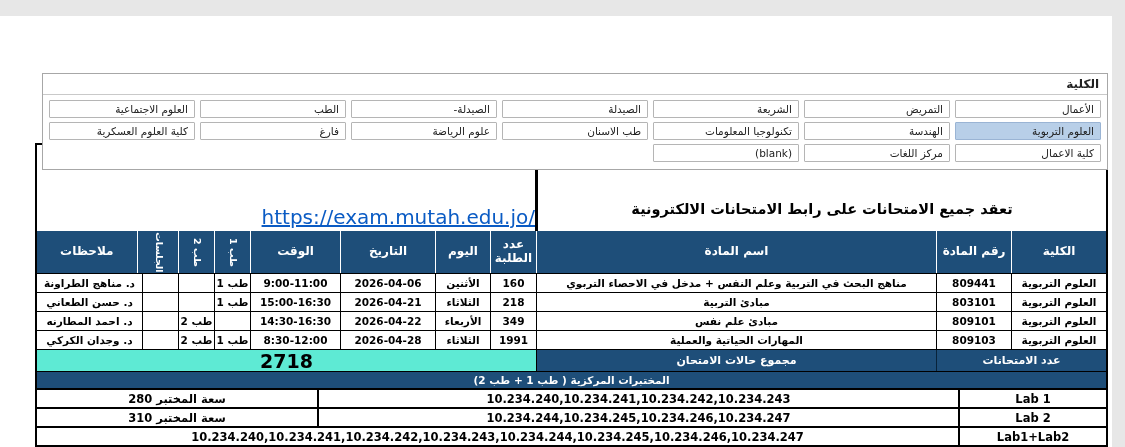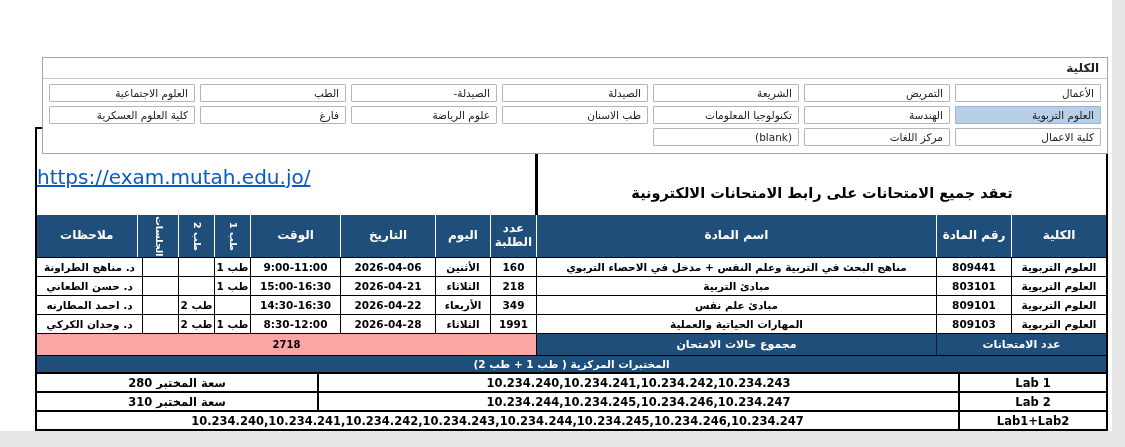--- a/index.html
+++ b/index.html
@@ -1,21 +1,21 @@
 <!DOCTYPE html>
 <html lang="ar"><head>
 <meta charset="utf-8">
 <style>
   html,body{margin:0;padding:0;}
   body{
     width:1125px;height:447px;position:relative;overflow:hidden;
     background:#e7e7e7;
     font-family:"DejaVu Sans",sans-serif;
   }
-  .sheet{position:absolute;left:0;top:0;width:1112px;height:431px;background:#ffffff;}
+  .sheet{position:absolute;left:0;top:16px;width:1112px;height:431px;background:#ffffff;}
 
   
   .slicer{
     position:absolute;left:42px;top:57px;width:1066px;height:97px;
     background:#fff;border:1px solid #a7a7a7;z-index:5;box-sizing:border-box;
     direction:rtl;
   }
   .slicer-head{
     height:20px;line-height:20px;padding:0 8px;font-size:12px;font-weight:bold;color:#222;
     border-bottom:1px solid #c9c9c9;text-align:right;
@@ -38,21 +38,21 @@
     border:2px solid #000;box-sizing:border-box;z-index:1;direction:rtl;color:#000;
   }
   .band{display:flex;direction:rtl;}
   .title-band{height:86px;}
   .title-cell{
     flex:0 0 571px;border-left:3px solid #000000;box-sizing:border-box;
     display:flex;align-items:flex-end;justify-content:center;padding-bottom:14px;
     font-size:14.5px;font-weight:bold;
   }
   .link-cell{
-    flex:1;display:flex;align-items:flex-end;justify-content:flex-end;padding-bottom:26px;
+    flex:1;display:flex;align-items:flex-end;justify-content:flex-start;padding-bottom:2px;
   }
   .link-cell a{color:#0a5bc4;font-size:20px;text-decoration:underline;direction:ltr;}
 
   .hdr-row{display:flex;direction:rtl;background:#1e4e79;color:#fff;height:42px;border-bottom:1px solid #000;}
   .hdr-row > div{
     box-sizing:border-box;border-left:1px solid #fff;
     display:flex;align-items:center;justify-content:center;text-align:center;
     font-weight:bold;font-size:12px;line-height:1.15;
   }
   .hdr-row > div:last-child{border-left:none;}
@@ -74,21 +74,21 @@
   .c-date{flex:0 0 95px;}
   .c-time{flex:0 0 90px;}
   .c-t1,.c-t2,.c-sess{flex:0 0 36px;}
   .c-notes{flex:1;}
   .ltr{direction:ltr;}
 
   .totals-row{display:flex;direction:rtl;height:21px;border-bottom:1px solid #000;}
   .totals-row > div{box-sizing:border-box;display:flex;align-items:center;justify-content:center;font-weight:bold;}
   .tot-exams{flex:0 0 170px;background:#1e4e79;color:#fff;font-size:11px;border-left:1px solid #08233a;}
   .tot-cases{flex:0 0 400px;background:#1e4e79;color:#fff;font-size:11px;border-left:1px solid #000;}
-  .tot-value{flex:1;background:#fca5a5;color:#000;font-size:10px;}
+  .tot-value{flex:1;background:#5eead4;color:#000;font-size:19px;}
 
   .labs-head{
     height:16px;background:#1e4e79;color:#fff;font-weight:bold;font-size:10.5px;
     display:flex;align-items:center;justify-content:center;border-bottom:2px solid #000;
   }
   .lab-row{display:flex;direction:rtl;height:17px;border-bottom:2px solid #000;}
   .lab-row:last-child{border-bottom:none;}
   .lab-row > div{
     box-sizing:border-box;display:flex;align-items:center;justify-content:center;
     font-weight:bold;font-size:11.5px;white-space:nowrap;

